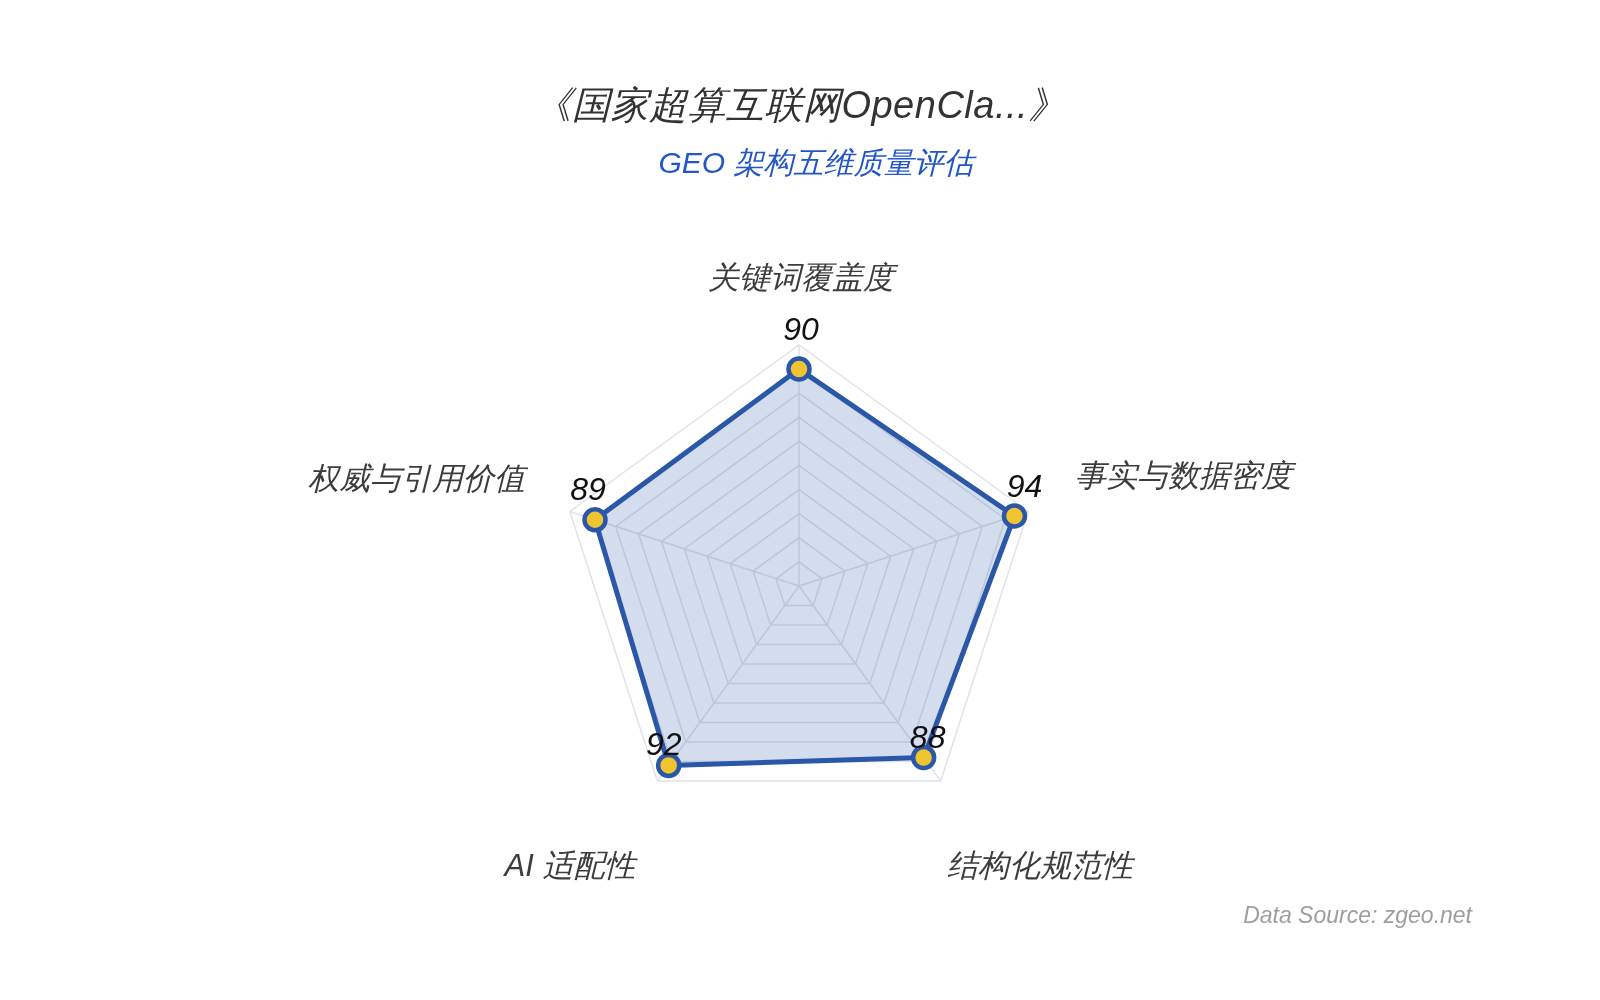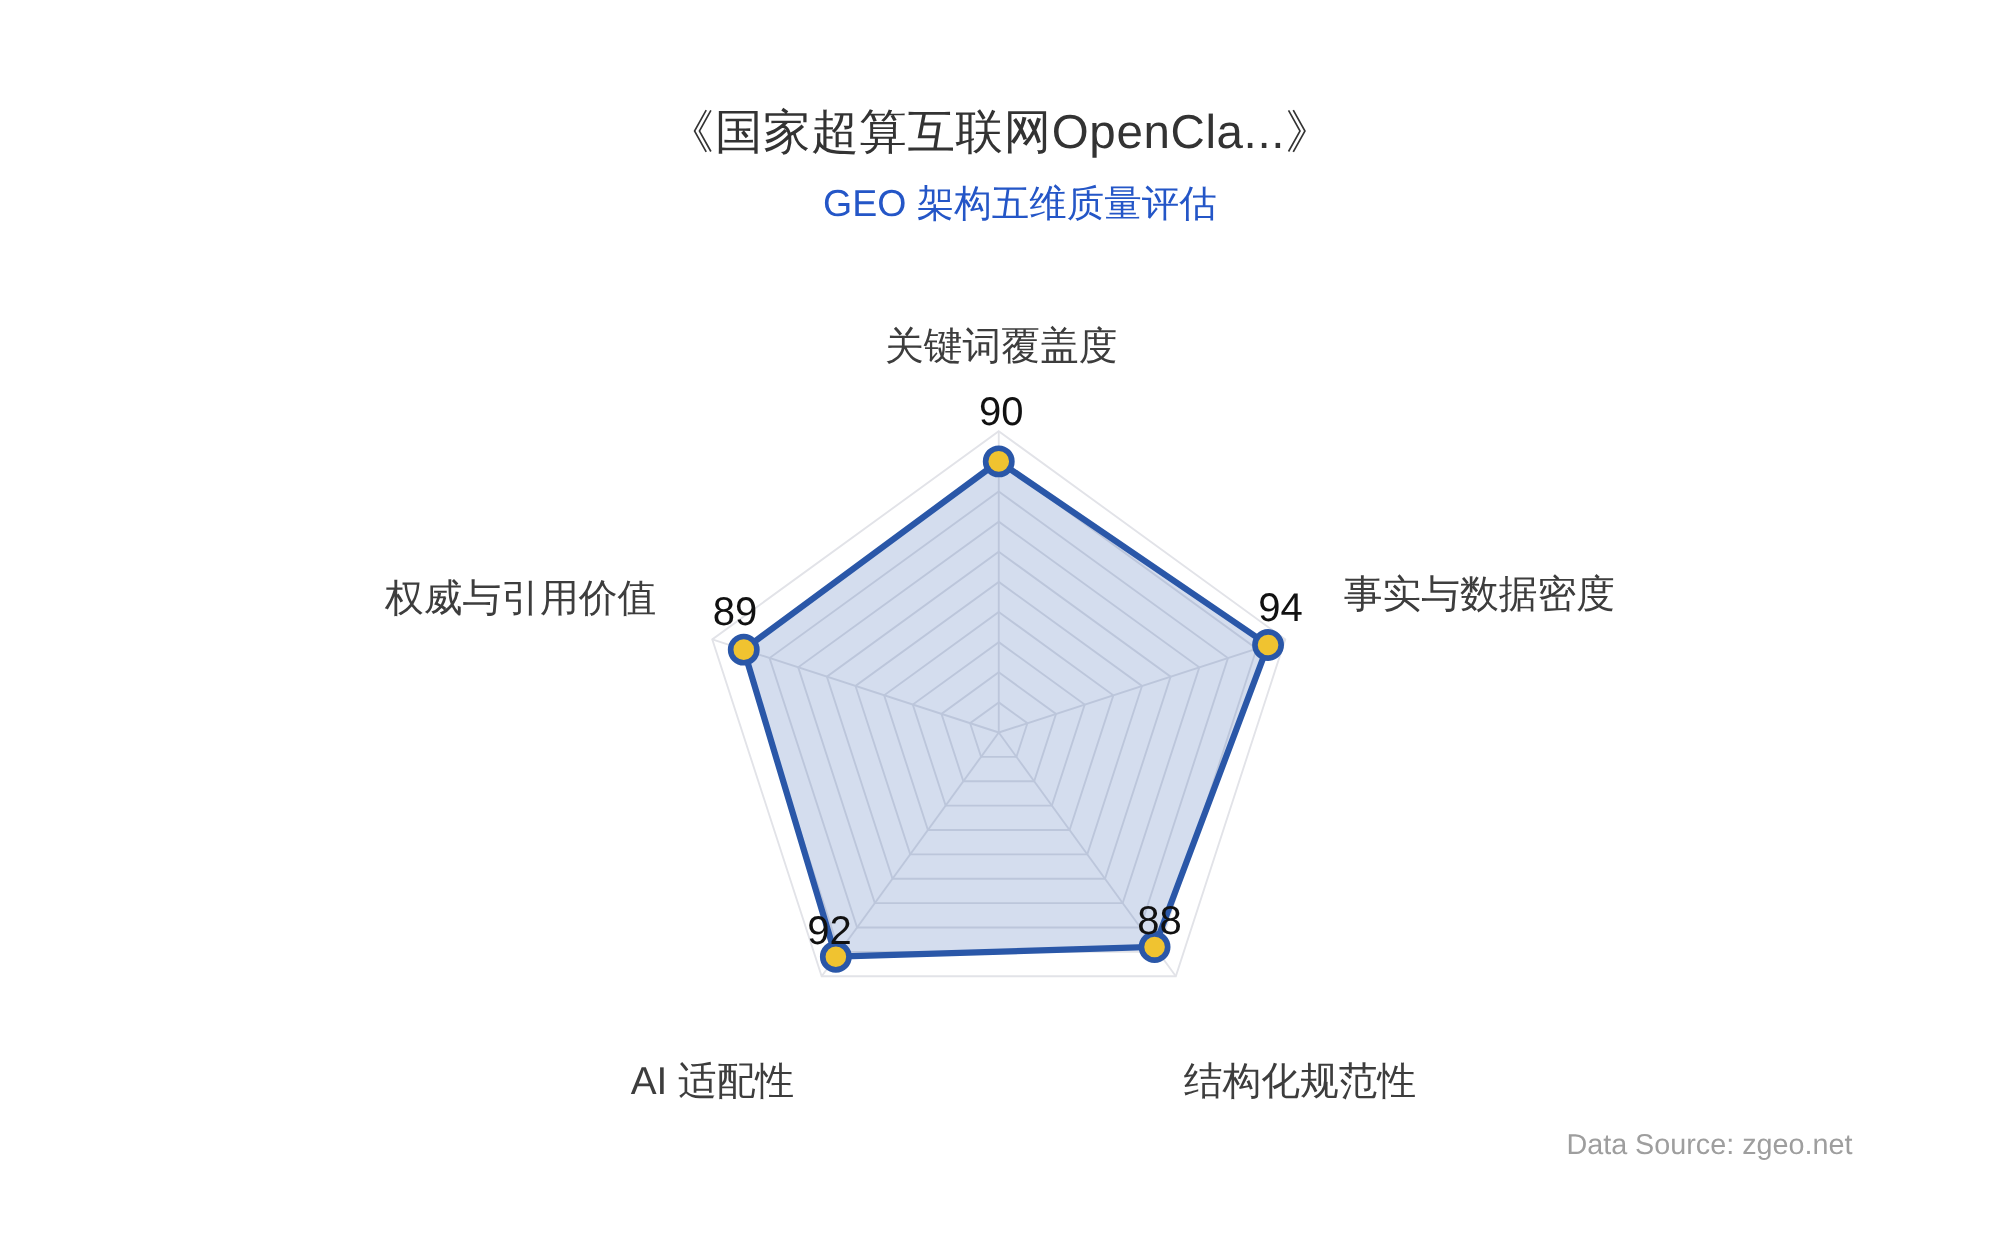--- a/index.html
+++ b/index.html
@@ -9,20 +9,21 @@
     height: 1000px;
     background: #ffffff;
     overflow: hidden;
     font-family: "Liberation Sans", sans-serif;
   }
   .stage {
     position: relative;
     width: 1600px;
     height: 1000px;
     background: #ffffff;
+    font-style: italic;
   }
   .chart-title {
     position: absolute;
     left: 0;
     top: 80px;
     width: 1600px;
     text-align: center;
     font-size: 38px;
     font-weight: 400;
     color: #333333;
@@ -33,21 +34,21 @@
     left: 16px;
     top: 143px;
     width: 1600px;
     text-align: center;
     font-size: 30px;
     font-weight: 400;
     color: #2456c7;
   }
   .data-source {
     position: absolute;
-    right: 118px;
+    right: 128px;
     top: 902px;
     font-size: 23px;
     color: #9e9e9e;
   }
   svg.radar {
     position: absolute;
     left: 0;
     top: 0;
   }
   .axis-label-text {

